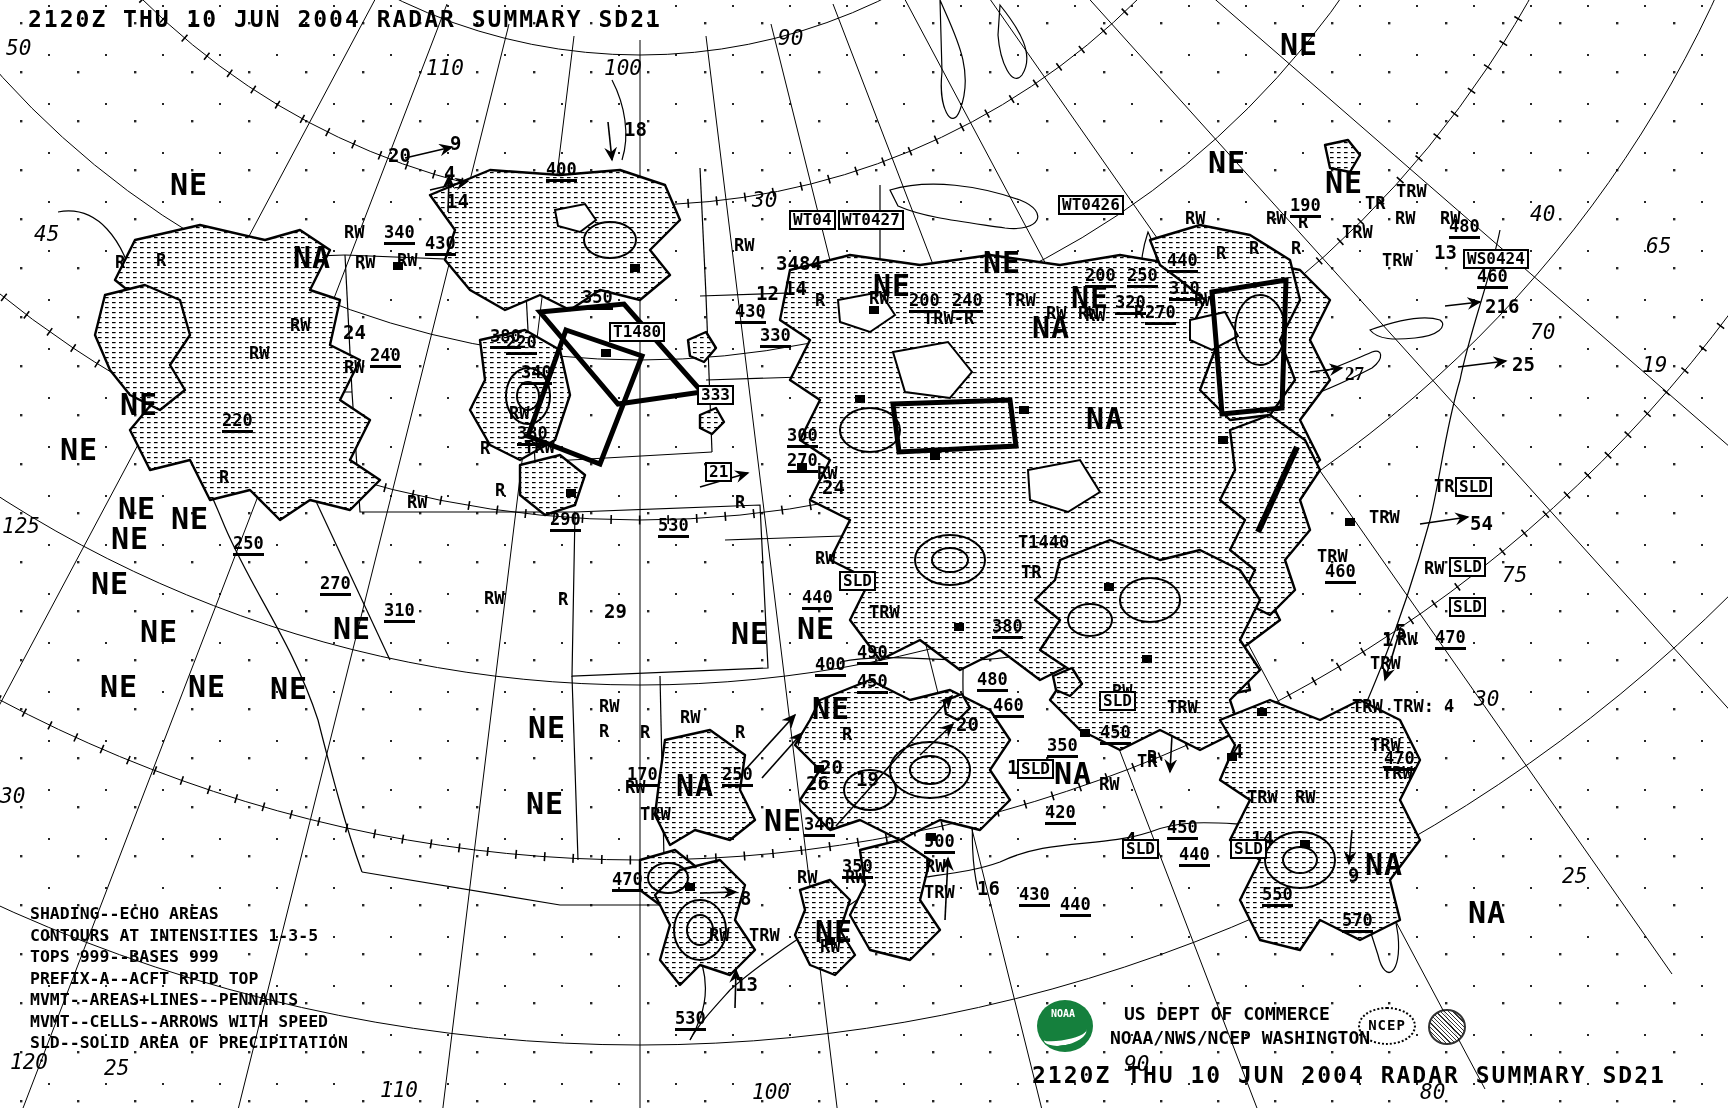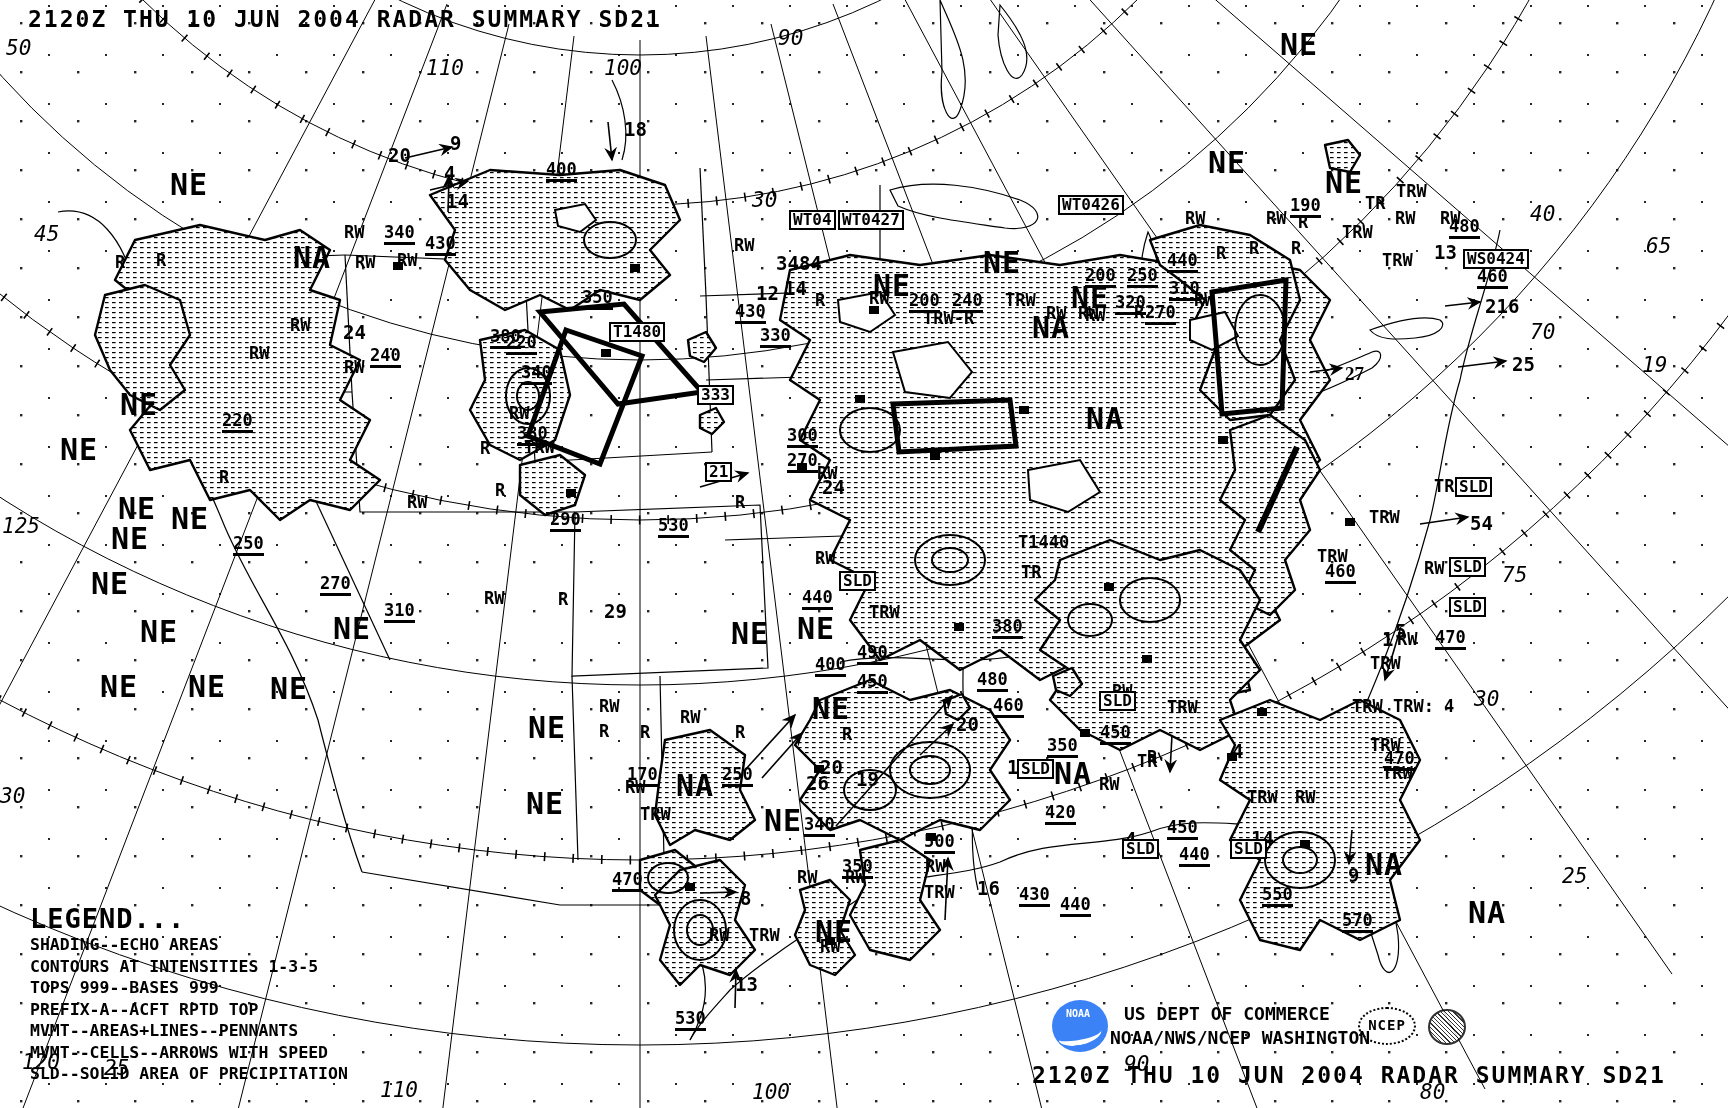--- a/index.html
+++ b/index.html
@@ -13,21 +13,21 @@
   .k-B{font-size:30px;font-weight:bold;letter-spacing:1px;}
   .k-g{font-size:21px;font-style:italic;}
   .k-b{font-size:16px;font-weight:bold;border:2px solid #000;padding:0 2px;background:#fff;}
   .title{position:absolute;font-size:23px;font-weight:bold;letter-spacing:2px;white-space:pre;z-index:6;}
   #legend{position:absolute;left:30px;top:903px;z-index:6;}
   #legend .hd{font-size:27px;font-weight:bold;letter-spacing:1px;}
   #legend .ln{font-size:16.5px;font-weight:bold;line-height:21.5px;white-space:pre;}
   #watch{position:absolute;left:483px;top:972px;z-index:6;}
   #watch div{font-size:16.5px;font-weight:bold;line-height:19px;white-space:pre;}
   #attrib{position:absolute;left:1036px;top:985px;z-index:6;width:480px;}
-  #noaa-logo{position:absolute;left:16px;top:15px;width:56px;height:52px;background:#3b82f6;border-radius:50%;}
+  #noaa-logo{position:absolute;left:1px;top:15px;width:56px;height:52px;background:#15803d;border-radius:50%;}
   #noaa-logo span{position:absolute;left:14px;top:8px;color:#fff;font-size:10px;font-weight:bold;}
   #noaa-logo .gull{position:absolute;left:6px;top:24px;width:44px;height:16px;
      border-bottom:5px solid #fff;border-radius:0 0 60% 40%;transform:rotate(-8deg);}
   #attrib .dept{position:absolute;left:88px;top:18px;font-size:18px;font-weight:bold;white-space:pre;}
   #attrib .org{position:absolute;left:74px;top:42px;font-size:18px;font-weight:bold;white-space:pre;}
   #ncep-logo{position:absolute;left:322px;top:22px;width:54px;height:34px;border:2px dotted #000;
      border-radius:50%;text-align:center;line-height:32px;font-size:14px;font-weight:bold;letter-spacing:1px;}
   #nws-logo{position:absolute;left:392px;top:24px;width:34px;height:32px;border:2px solid #000;border-radius:50%;
      background:repeating-linear-gradient(45deg,#fff 0 2px,#000 2px 3px);opacity:.8;}
 </style>
@@ -226,21 +226,20 @@
         <path d="M608,122 L612,160"></path>
         <path d="M448,212 L449,176"></path>
       <path d="M1400,630 L1385,680"></path>
     </g>
   </svg>
 
   <div class="title" style="left:28px;top:6px;">2120Z THU 10 JUN 2004 RADAR SUMMARY SD21</div>
   <div class="title" style="left:1032px;top:1062px;">2120Z THU 10 JUN 2004 RADAR SUMMARY SD21</div>
 
   <div id="legend">
-    <div class="hd">LEGEND...</div>
     <div class="ln">SHADING--ECHO AREAS</div>
     <div class="ln">CONTOURS AT INTENSITIES 1-3-5</div>
     <div class="ln">TOPS 999--BASES 999</div>
     <div class="ln">PREFIX-A--ACFT RPTD TOP</div>
     <div class="ln">MVMT--AREAS+LINES--PENNANTS</div>
     <div class="ln">MVMT--CELLS--ARROWS WITH SPEED</div>
     <div class="ln">SLD--SOLID AREA OF PRECIPITATION</div>
   </div>
 
 
@@ -253,21 +252,21 @@
     <div class="org">NOAA/NWS/NCEP WASHINGTON</div>
     <div id="ncep-logo">NCEP</div>
     <div id="nws-logo"></div>
   </div>
 
   <div id="labels">
       <div class="lb k-g" style="left: 6px; top: 38px;">50</div>
       <div class="lb k-g" style="left: 34px; top: 224px;">45</div>
       <div class="lb k-g" style="left: 2px; top: 516px;">125</div>
       <div class="lb k-g" style="left: 0px; top: 786px;">30</div>
-      <div class="lb k-g" style="left: 10px; top: 1052px; margin-left: 12px;">120</div>
+      <div class="lb k-g" style="left: 10px; top: 1052px;">120</div>
       <div class="lb k-g" style="left: 104px; top: 1058px;">25</div>
       <div class="lb k-g" style="left: 380px; top: 1080px;">110</div>
       <div class="lb k-g" style="left: 752px; top: 1082px;">100</div>
       <div class="lb k-g" style="left: 1124px; top: 1054px;">90</div>
       <div class="lb k-g" style="left: 1420px; top: 1082px;">80</div>
       <div class="lb k-g" style="left: 426px; top: 58px;">110</div>
       <div class="lb k-g" style="left: 604px; top: 58px;">100</div>
       <div class="lb k-g" style="left: 778px; top: 28px;">90</div>
       <div class="lb k-g" style="left: 752px; top: 190px;">30</div>
       <div class="lb k-g" style="left: 1530px; top: 204px;">40</div>

